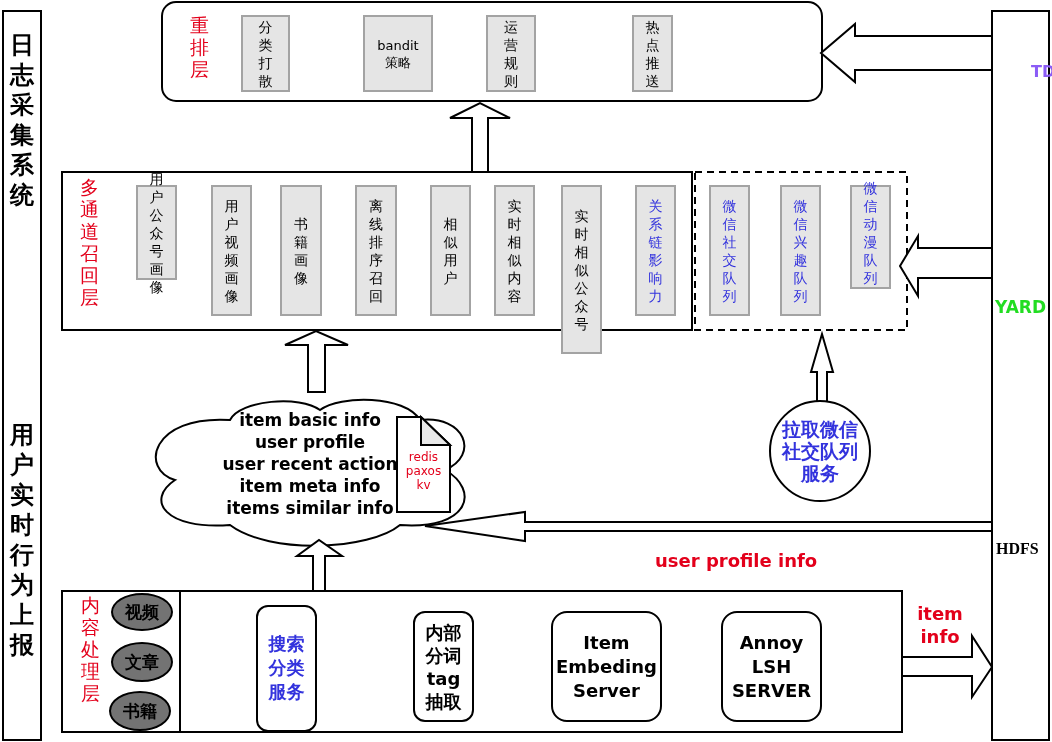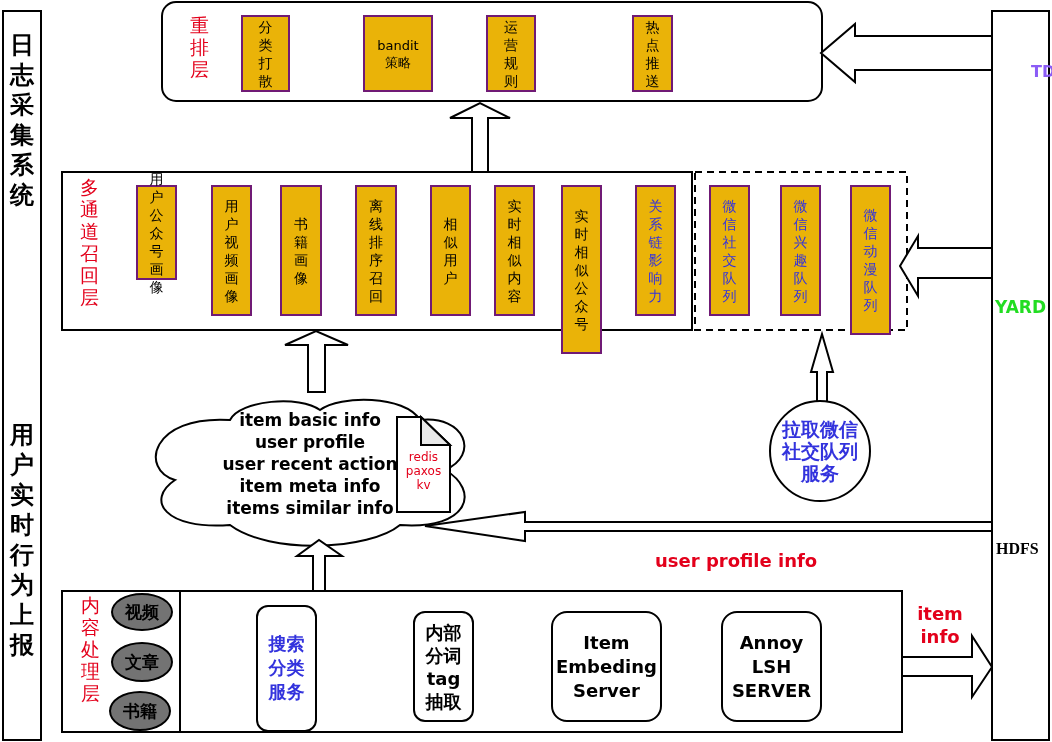--- a/index.html
+++ b/index.html
@@ -4,21 +4,21 @@
 <style>
   html, body { margin:0; padding:0; background:#ffffff; }
   #stage { position:relative; width:1052px; height:742px; overflow:hidden; background:#fff;
            font-family:"DejaVu Sans", "Liberation Sans", sans-serif; }
   svg#shapes { position:absolute; left:0; top:0; }
   .abs { position:absolute; }
   .vtext { position:absolute; display:flex; flex-direction:column; align-items:center; justify-content:center; text-align:center; }
   .vtext span { display:block; }
   .sidebar-title { font-weight:bold; font-size:24px; line-height:30px; color:#000; }
   .layer-title { font-weight:normal; font-size:19px; line-height:22px; color:#e3001b; }
-  .box { position:absolute; box-sizing:border-box; border:2px solid #701a75; background:#eab308;
+  .box { position:absolute; box-sizing:border-box; border:2px solid #a3a3a3; background:#e5e5e5;
          display:flex; align-items:center; justify-content:center; text-align:center; }
   .col-text { font-size:14px; line-height:18px; color:#000; width:14px; word-break:break-all; text-align:center; }
   .blue { color:#3333dd !important; }
   .red { color:#e3001b; }
   .bold { font-weight:bold; }
   .rbox { position:absolute; box-sizing:border-box; border:2px solid #000; border-radius:12px; background:#fff;
           display:flex; align-items:center; justify-content:center; text-align:center; }
   .ellipse { position:absolute; box-sizing:border-box; border:2px solid #000; border-radius:50%; background:#737373;
              display:flex; align-items:center; justify-content:center; font-weight:bold; font-size:17px; }
   .cloud-lines { position:absolute; text-align:center; font-weight:bold; font-size:17px; line-height:22px; color:#000; }
@@ -116,21 +116,21 @@
   <div class="box" style="left:635px;top:185px;width:41px;height:131px;">
     <span class="col-text blue">关系链影响力</span>
   </div>
 
   <div class="box" style="left:709px;top:185px;width:41px;height:131px;">
     <span class="col-text blue">微信社交队列</span>
   </div>
   <div class="box" style="left:780px;top:185px;width:41px;height:131px;">
     <span class="col-text blue">微信兴趣队列</span>
   </div>
-  <div class="box" style="left:850px;top:185px;width:41px;height:150px;">
+  <div class="box" style="left:850px;top:185px;width:41px;height:104px;align-items:flex-end;">
     <span class="col-text blue">微信动漫队列</span>
   </div>
 
   <div class="abs bold blue" style="left:770px;top:418px;width:100px;text-align:center;font-size:19px;line-height:22px;color:#3333dd;">
     <div>拉取微信</div>
     <div>社交队列</div>
     <div>服务</div>
   </div>
 
   <div class="cloud-lines" style="left:220px;top:409px;width:180px;">

